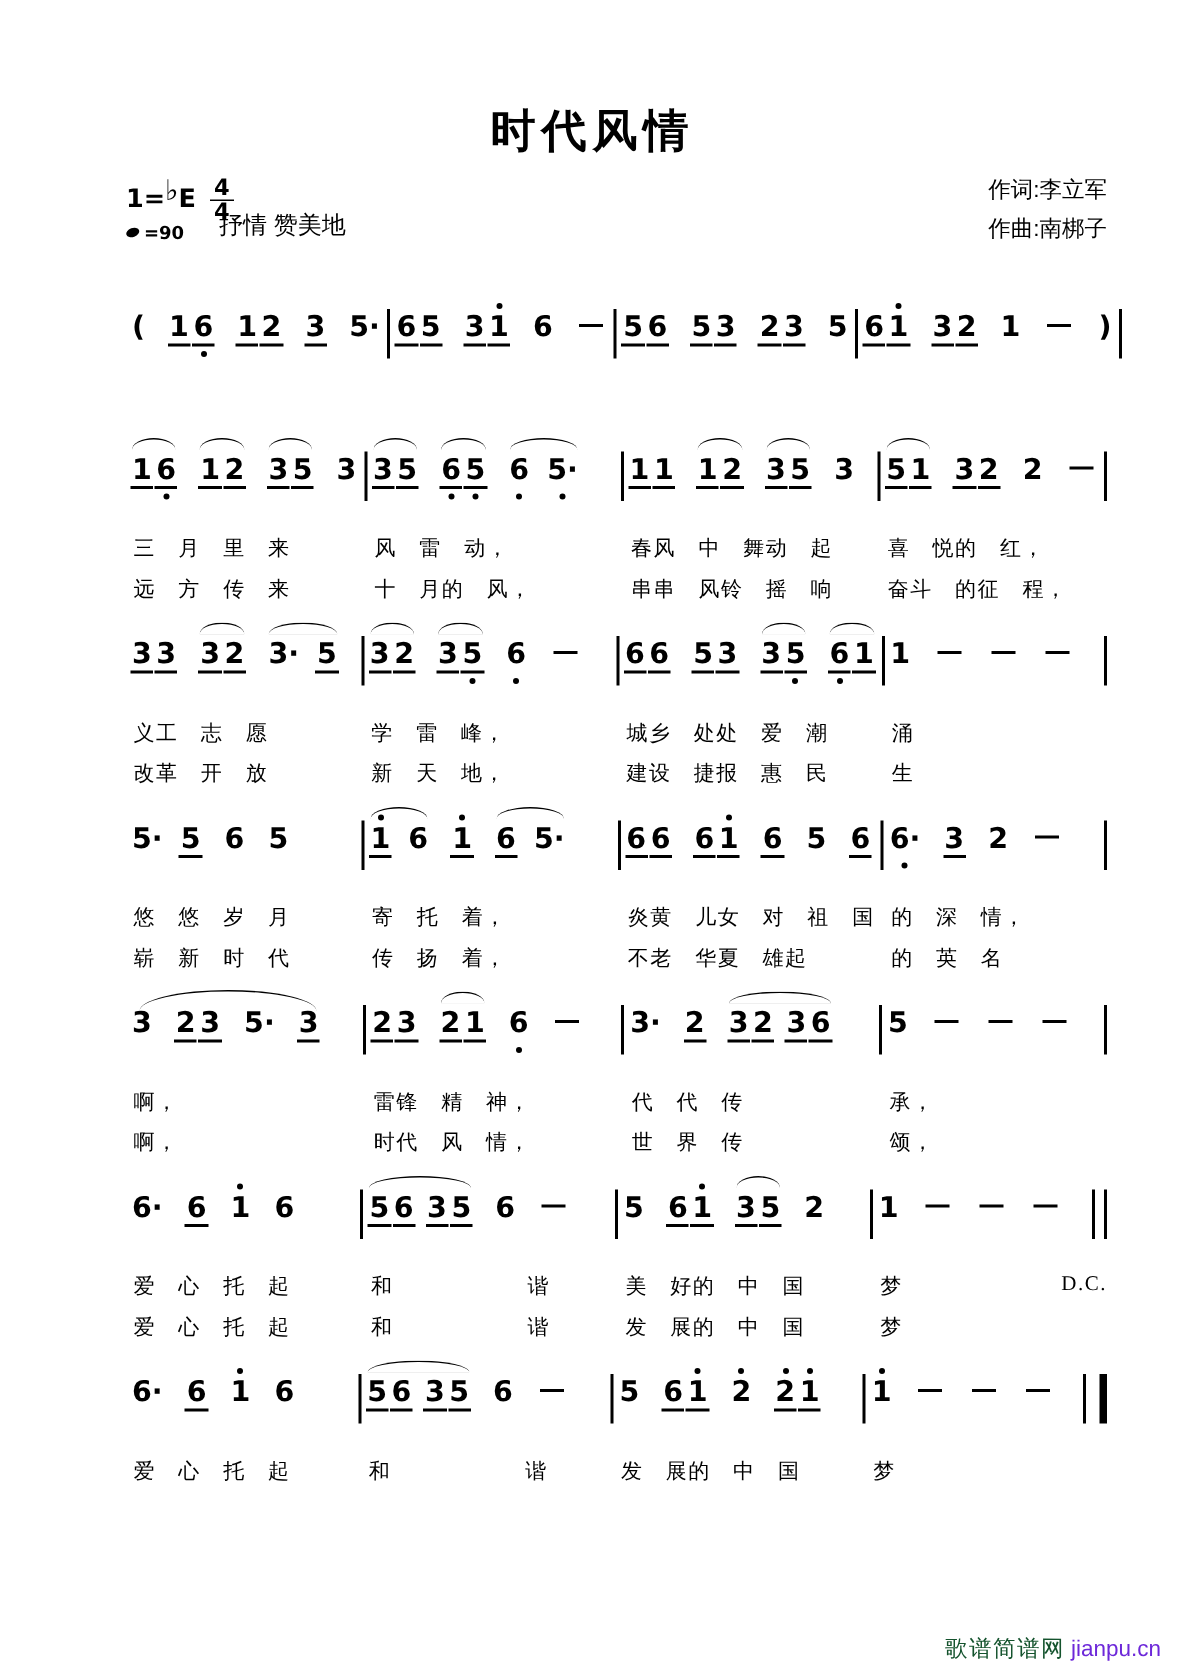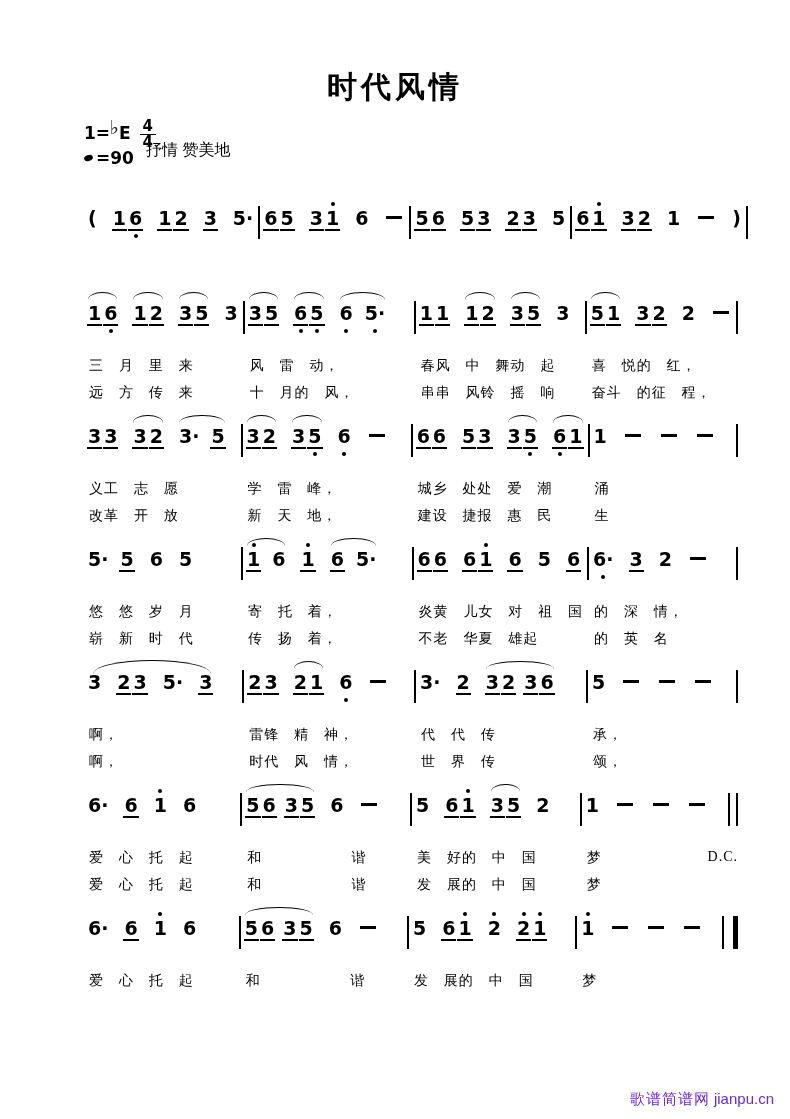--- a/index.html
+++ b/index.html
@@ -8,21 +8,21 @@
   
   .title{margin-top:67px;text-align:center;font-family:"Liberation Serif",serif;
          font-size:30px;font-weight:bold;letter-spacing:4px;}
   .meta{position:relative;height:62px;margin:8px 52px 0 84px;}
   .keysig{position:absolute;left:0;top:0;font-size:17px;font-weight:bold;
           font-family:"DejaVu Sans",sans-serif;}
   .flat{font-size:19px;vertical-align:5px;font-weight:bold;}
   .frac{display:inline-flex;flex-direction:column;text-align:center;font-size:15px;
         line-height:14px;vertical-align:middle;margin-left:3px;font-weight:bold;}
   .frac .ftop{border-bottom:1.6px solid #000;padding:0 3px 1px;}
-  .temporow{position:absolute;left:0;top:32px;font-size:17px;font-weight:bold;
+  .temporow{position:absolute;left:0;top:32px;font-size:12px;font-weight:bold;
             font-family:"DejaVu Sans",sans-serif;display:flex;align-items:center;}
   .notehead{width:9px;height:6px;background:#000;border-radius:50%;display:inline-block;
             transform:rotate(-20deg);margin-right:3px;}
   .expr{position:absolute;left:62px;top:24px;font-size:16px;font-weight:normal;white-space:pre;}
   .credits{position:absolute;right:0;top:-2px;text-align:left;font-size:15px;line-height:26px;}
   
   .score{padding:12px 52px 0 84px;}
   .system{position:relative;margin-bottom:7px;}
   .system.nolyr{margin-bottom:46px;}
   .sys-row{display:flex;align-items:flex-start;}
@@ -51,21 +51,21 @@
   .bl{width:2px;height:33px;background:#000;margin-top:16px;flex:0 0 auto;}
   .bl.double{width:6px;background:transparent;border-left:2px solid #000;border-right:2px solid #000;}
   .bl.final{width:9px;background:transparent;border-left:2px solid #000;border-right:5px solid #000;}
   .lyr{font-size:14px;line-height:17px;margin-top:24px;white-space:pre;letter-spacing:1px;
        word-spacing:10px;padding-left:2px;}
   .lyr.second{margin-top:10px;}
   .dc{position:absolute;right:0;top:72px;font-family:"Liberation Serif",serif;
       font-size:14px;font-weight:normal;letter-spacing:1px;}
   
   .footer{position:absolute;right:16px;bottom:10px;font-size:15px;letter-spacing:1px;}
-  .footer .site{color:#6d28d9;}
+  .footer .site{color:#14532d;}
   .footer .url{color:#6d28d9;margin-left:4px;letter-spacing:0;}
 </style>
 </head>
 <body>
 
 <div class="page">
 
   <div class="title">时代风情</div>
 
   <div class="meta">
@@ -74,20 +74,24 @@
       <span class="frac">
         <span class="ftop">4</span>
         <span class="fbot">4</span>
       </span>
     </div>
     <div class="temporow">
       <span class="notehead"></span>
       <span>=90</span>
     </div>
     <div class="expr">抒情 赞美地</div>
+    <div class="credits">
+      <div>作词:李立军</div>
+      <div>作曲:南梆子</div>
+    </div>
   </div>
 
   <div class="score">
       <div class="system nolyr">
         <div class="sys-row">
           <div class="measure m0">
             <div class="notes">
               <span class="grp">
                 <span class="nt">
                   <i class="hi"></i>

